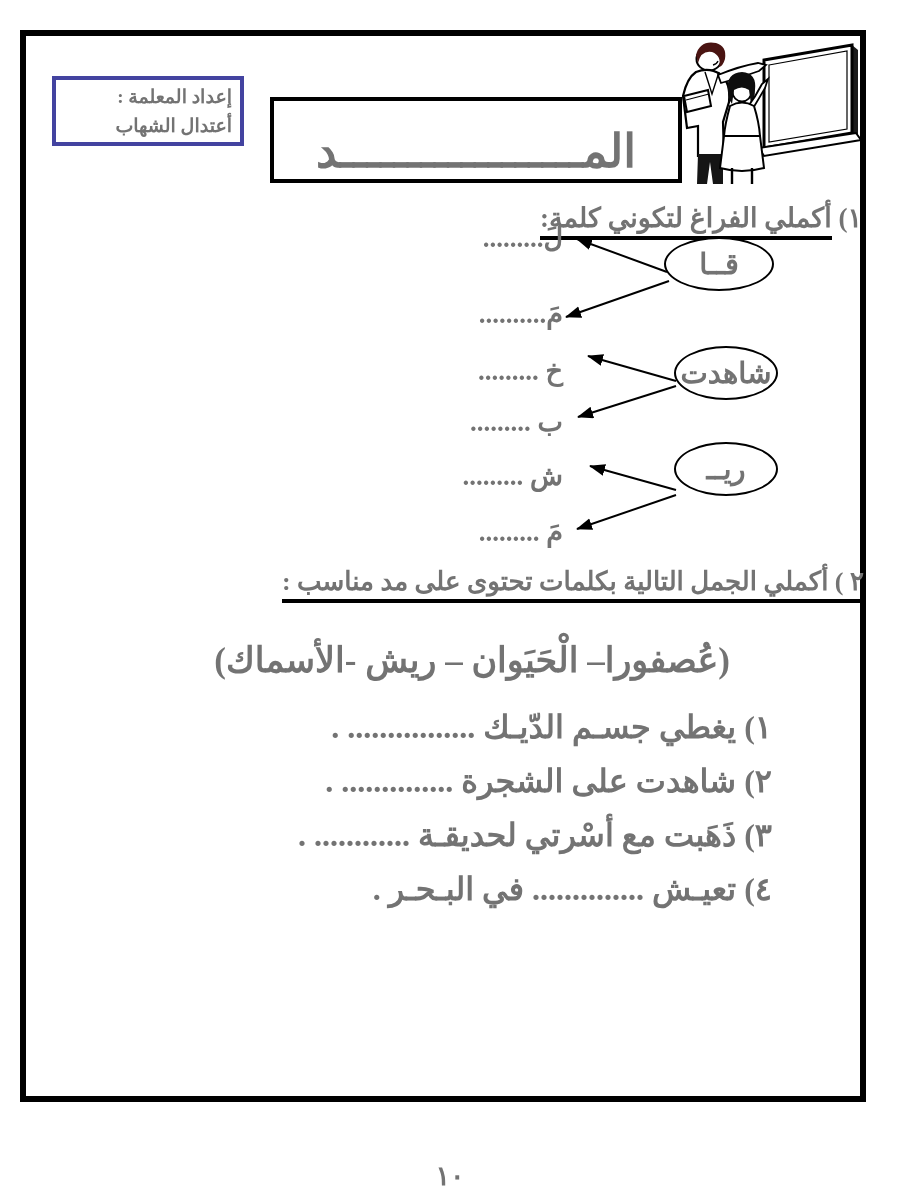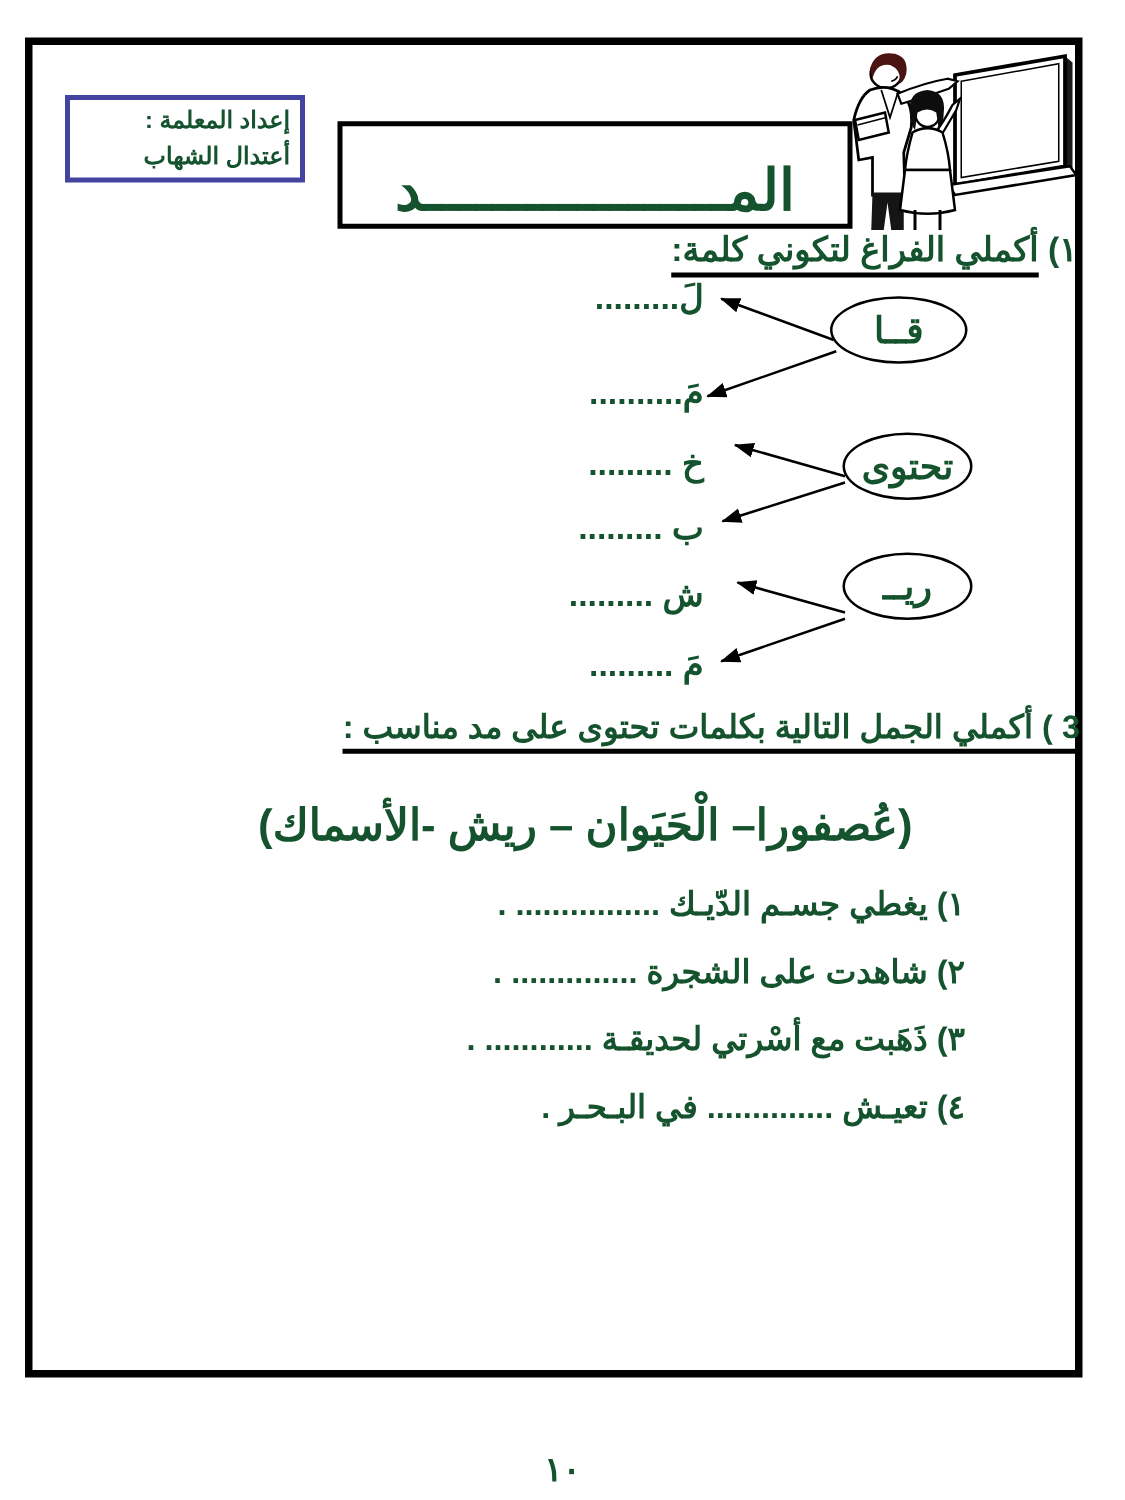--- a/index.html
+++ b/index.html
@@ -1,18 +1,18 @@
 <!DOCTYPE html>
 <html lang="ar"><head>
 <meta charset="utf-8">
 <style>
   html,body { margin:0; padding:0; background:#fff; }
   .page {
     position:relative; width:900px; height:1200px; background:#ffffff;
-    font-family:Liberation Sans, sans-serif; font-weight:bold; color:#14532d;
+    font-family:Liberation Serif, serif; font-weight:bold; color:#737373;
     overflow:hidden;
   }
   .abs { position:absolute; }
 
   .frame {
     left:20px; top:30px; width:846px; height:1072px;
     border:6px solid #000; box-sizing:border-box;
   }
 
   .credit-box {
@@ -25,21 +25,21 @@
   .title-box {
     left:270px; top:97px; width:412px; height:86px;
     border:4px solid #000; box-sizing:border-box;
     display:flex; align-items:flex-end; justify-content:center; overflow:hidden;
   }
   .title-text {
     font-size:46px; line-height:1.0; direction:rtl;
     white-space:nowrap; padding-bottom:4px;
   }
 
-  .q1-heading { top:184px; right:38px; font-size:27px; direction:rtl; white-space:nowrap;margin-left:13px; }
+  .q1-heading { top:202px; right:38px; font-size:27px; direction:rtl; white-space:nowrap;margin-left:13px; }
   .q-underline { border-bottom:4px solid #000; padding-bottom:3px; }
 
   .blank { right:337px; font-size:27px; direction:rtl; white-space:nowrap; }
   #blank-0 { top:222px; }
   #blank-1 { top:298px; }
   #blank-2 { top:355px; }
   #blank-3 { top:406px; }
   #blank-4 { top:460px; }
   #blank-5 { top:516px; }
 
@@ -48,21 +48,21 @@
     display:flex; align-items:center; justify-content:center;
     font-size:29px; direction:rtl; box-sizing:border-box; background:#fff;
   }
   #oval-0 { left:664px; top:237px; width:110px; height:54px; }
   #oval-1 { left:674px; top:346px; width:104px; height:54px; }
   #oval-2 { left:674px; top:442px; width:104px; height:54px; }
 
   .q2-heading { top:566px; right:36px; font-size:26px; direction:rtl; white-space:nowrap; }
   .word-bank  { top:640px; right:170px; font-size:35px; direction:rtl; white-space:nowrap; }
 
-  .sentence { right:128px; font-size:26px; direction:rtl; white-space:nowrap; }
+  .sentence { right:128px; font-size:32px; direction:rtl; white-space:nowrap; }
   #sentence-0 { top:708px; }
   #sentence-1 { top:762px; }
   #sentence-2 { top:816px; }
   #sentence-3 { top:870px;margin-left:29px; }
 
   .page-num { top:1112px; left:0; width:100%; text-align:center; font-size:27px;margin-top:48px; }
 
   svg.arrows { left:0; top:0; pointer-events:none; }
 </style>
 </head>
@@ -114,41 +114,41 @@
   </div>
 
   <div class="abs blank" id="blank-0">لَ.........</div>
   <div class="abs blank" id="blank-1">مَ..........</div>
   <div class="abs blank" id="blank-2">خ .........</div>
   <div class="abs blank" id="blank-3">ب .........</div>
   <div class="abs blank" id="blank-4">ش .........</div>
   <div class="abs blank" id="blank-5">مَ .........</div>
 
   <div class="abs oval" id="oval-0">قــا</div>
-  <div class="abs oval" id="oval-1">تحتوى</div>
+  <div class="abs oval" id="oval-1">شاهدت</div>
   <div class="abs oval" id="oval-2">ريــ</div>
 
   <svg class="abs arrows" width="900" height="1200" viewBox="0 0 900 1200">
     <defs>
       <marker id="arr" markerWidth="10" markerHeight="8" refX="7.5" refY="3" orient="auto" markerUnits="strokeWidth">
         <path d="M0,0 L8,3 L0,6 Z" fill="#000"></path>
       </marker>
     </defs>
     <g stroke="#000" stroke-width="2" fill="none">
       <line x1="667" y1="272" x2="577" y2="239" marker-end="url(#arr)"></line>
       <line x1="669" y1="281" x2="566" y2="317" marker-end="url(#arr)"></line>
       <line x1="676" y1="381" x2="588" y2="356" marker-end="url(#arr)"></line>
       <line x1="676" y1="386" x2="578" y2="417" marker-end="url(#arr)"></line>
       <line x1="676" y1="490" x2="590" y2="466" marker-end="url(#arr)"></line>
       <line x1="676" y1="495" x2="577" y2="529" marker-end="url(#arr)"></line>
     </g>
   </svg>
 
   <div class="abs q2-heading">
-    <span class="q-underline">3 ) أكملي الجمل التالية بكلمات تحتوى على مد مناسب :</span>
+    <span class="q-underline">٢ ) أكملي الجمل التالية بكلمات تحتوى على مد مناسب :</span>
   </div>
 
   <div class="abs word-bank">(عُصفورا– الْحَيَوان – ريش  -الأسماك)</div>
 
   <div class="abs sentence" id="sentence-0">١)  يغطي جسـم الدّيـك ................  .</div>
   <div class="abs sentence" id="sentence-1">٢)  شاهدت على الشجرة ..............  .</div>
   <div class="abs sentence" id="sentence-2">٣)  ذَهَبت مع أسْرتي لحديقـة ............  .</div>
   <div class="abs sentence" id="sentence-3">٤)  تعيـش .............. في البـحـر .</div>
 
   <div class="abs page-num">١٠</div>

